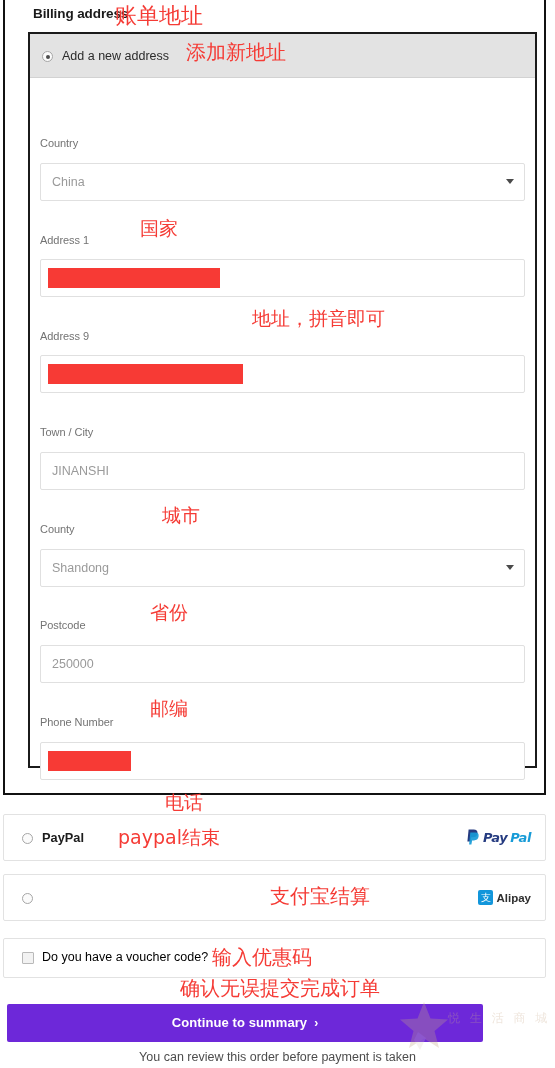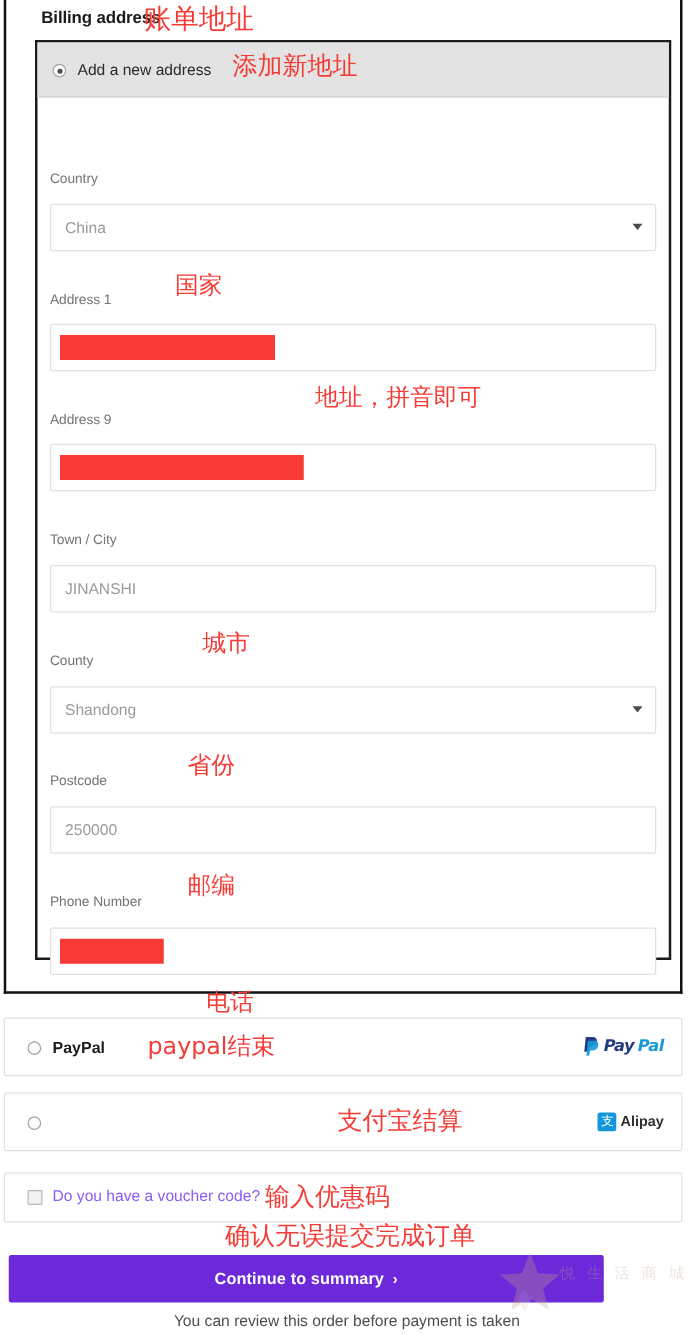--- a/index.html
+++ b/index.html
@@ -223,21 +223,21 @@
     height: 12px;
     border: 1px solid #b9b9b9;
     background: #f2f2f2;
     border-radius: 1px;
   }
   .voucher-label {
     position: absolute;
     left: 38px;
     top: 11px;
     font-size: 12.5px;
-    color: #8b5cf6;
+    color: #000000;
   }
 
   
   .cta {
     position: absolute;
     left: 7px;
     width: 476px;
     height: 38px;
     background: #6d28d9;
     border: none;

